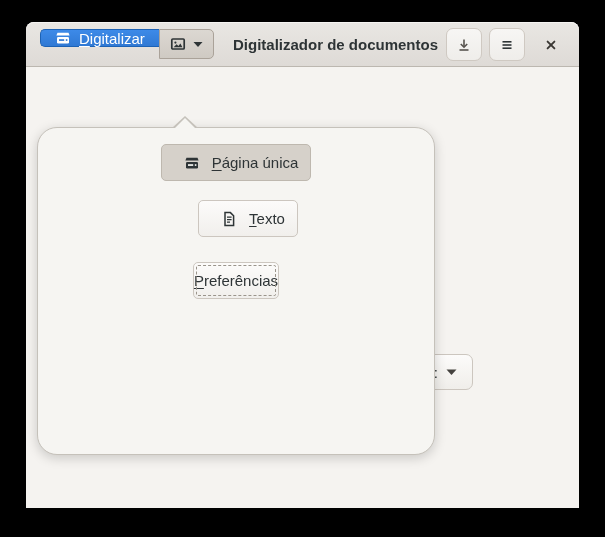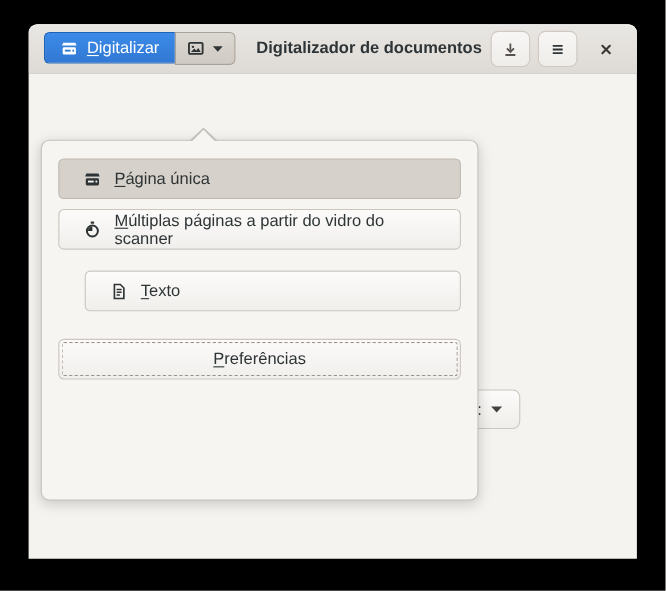--- a/index.html
+++ b/index.html
@@ -25,21 +25,21 @@
   .titlebar {
     position:relative; height:45px;
     background:linear-gradient(to bottom,#e9e7e3,#dedad6);
     border-bottom:1px solid #bcb7b0;
     border-radius:8px 8px 0 0;
     box-shadow:inset 0 1px 0 rgba(255,255,255,.55);
   }
   .split-button { position:absolute; left:14px; top:7px; height:30px; display:flex; }
   .scan-btn {
     display:flex; align-items:center; gap:8px;
-    padding:0 14px; height:29px;
+    padding:0 14px; height:18px;
     background:linear-gradient(to bottom,#3d8ae8,#3079d4);
     border:1px solid #1c62b5; border-right:none;
     border-radius:5px 0 0 5px;
     color:#fff; font-size:15px; cursor:pointer;
   }
   .mode-btn {
     display:flex; align-items:center; gap:7px;
     padding:0 10px; height:30px;
     background:linear-gradient(to bottom,#dcd8d2,#cfcac3);
     border:1px solid #aaa299;
@@ -70,25 +70,26 @@
     border:1px solid #ccc6bf; border-radius:7px;
     display:flex; align-items:center; justify-content:flex-end;
     gap:8px; padding-right:15px;
     font-size:15px; color:#2e3436; cursor:pointer;
   }
 
   
   .popover {
     position:absolute; left:11px; top:60px; width:398px; height:328px;
     background:#f6f5f2;
-    border:1px solid #c5c1ba; border-radius:8px;
+    border:1px solid #c5c1ba; border-radius:20px;
     box-shadow:0 3px 12px rgba(0,0,0,.18);
     padding:16px 15px 0 15px;
     display:flex; flex-direction:column; gap:9px;
     z-index:5;
+    align-items:center;
   }
   .popover::before {
     content:""; position:absolute; top:-12px; left:134px;
     border-left:13px solid transparent; border-right:13px solid transparent;
     border-bottom:12px solid #c5c1ba;
   }
   .popover::after {
     content:""; position:absolute; top:-10.5px; left:135.5px;
     border-left:11.5px solid transparent; border-right:11.5px solid transparent;
     border-bottom:11px solid #f6f5f2;
@@ -204,30 +205,20 @@
             <path d="M2.5 2.8 L13.5 2.8 L14.6 5.4 L1.4 5.4 Z" fill="#2e3436"></path>
             <rect x="2" y="7" width="12" height="6.6" rx="1.3" fill="#2e3436"></rect>
             <rect x="4" y="9.2" width="5.2" height="1.7" fill="#f6f5f2"></rect>
             <rect x="10.8" y="9.2" width="1.6" height="1.7" fill="#f6f5f2"></rect>
           </svg>
         </span>
         <span><u>P</u>ágina única</span>
       </button>
 
 
-      <button class="menu-item">
-        <span class="icon">
-          <svg width="16" height="16" viewBox="0 0 16 16">
-            <rect x="6.4" y="0.4" width="3.2" height="2" rx="0.6" fill="#2e3436"></rect>
-            <circle cx="8" cy="9" r="5" fill="none" stroke="#2e3436" stroke-width="1.8"></circle>
-            <path d="M8 9 L8 4.9 A4.1 4.1 0 0 0 3.9 9 Z" fill="#2e3436"></path>
-          </svg>
-        </span>
-        <span><u>M</u>últiplas páginas a partir do vidro do scanner</span>
-      </button>
 
       <button class="menu-item gap-group">
         <span class="icon">
           <svg width="16" height="16" viewBox="0 0 16 16">
             <path d="M4 1.6 H9.4 L12.6 4.8 V14.4 H4 Z" fill="none" stroke="#2e3436" stroke-width="1.5"></path>
             <path d="M6 6.2 H10.6 M6 8.7 H10.6 M6 11.2 H9" stroke="#2e3436" stroke-width="1.3" fill="none"></path>
           </svg>
         </span>
         <span><u>T</u>exto</span>
       </button>

